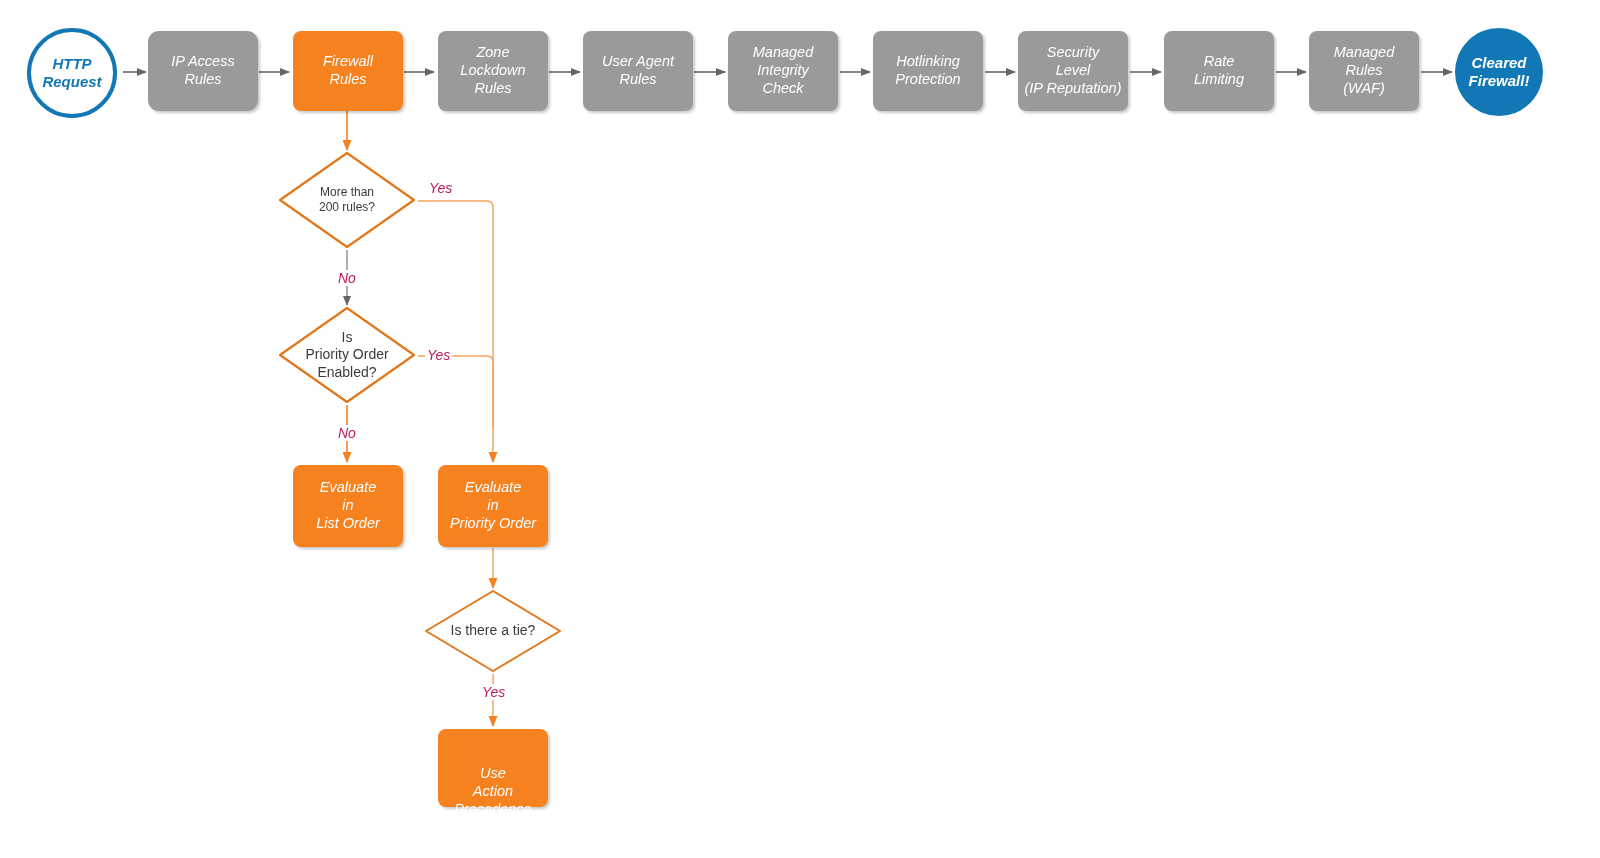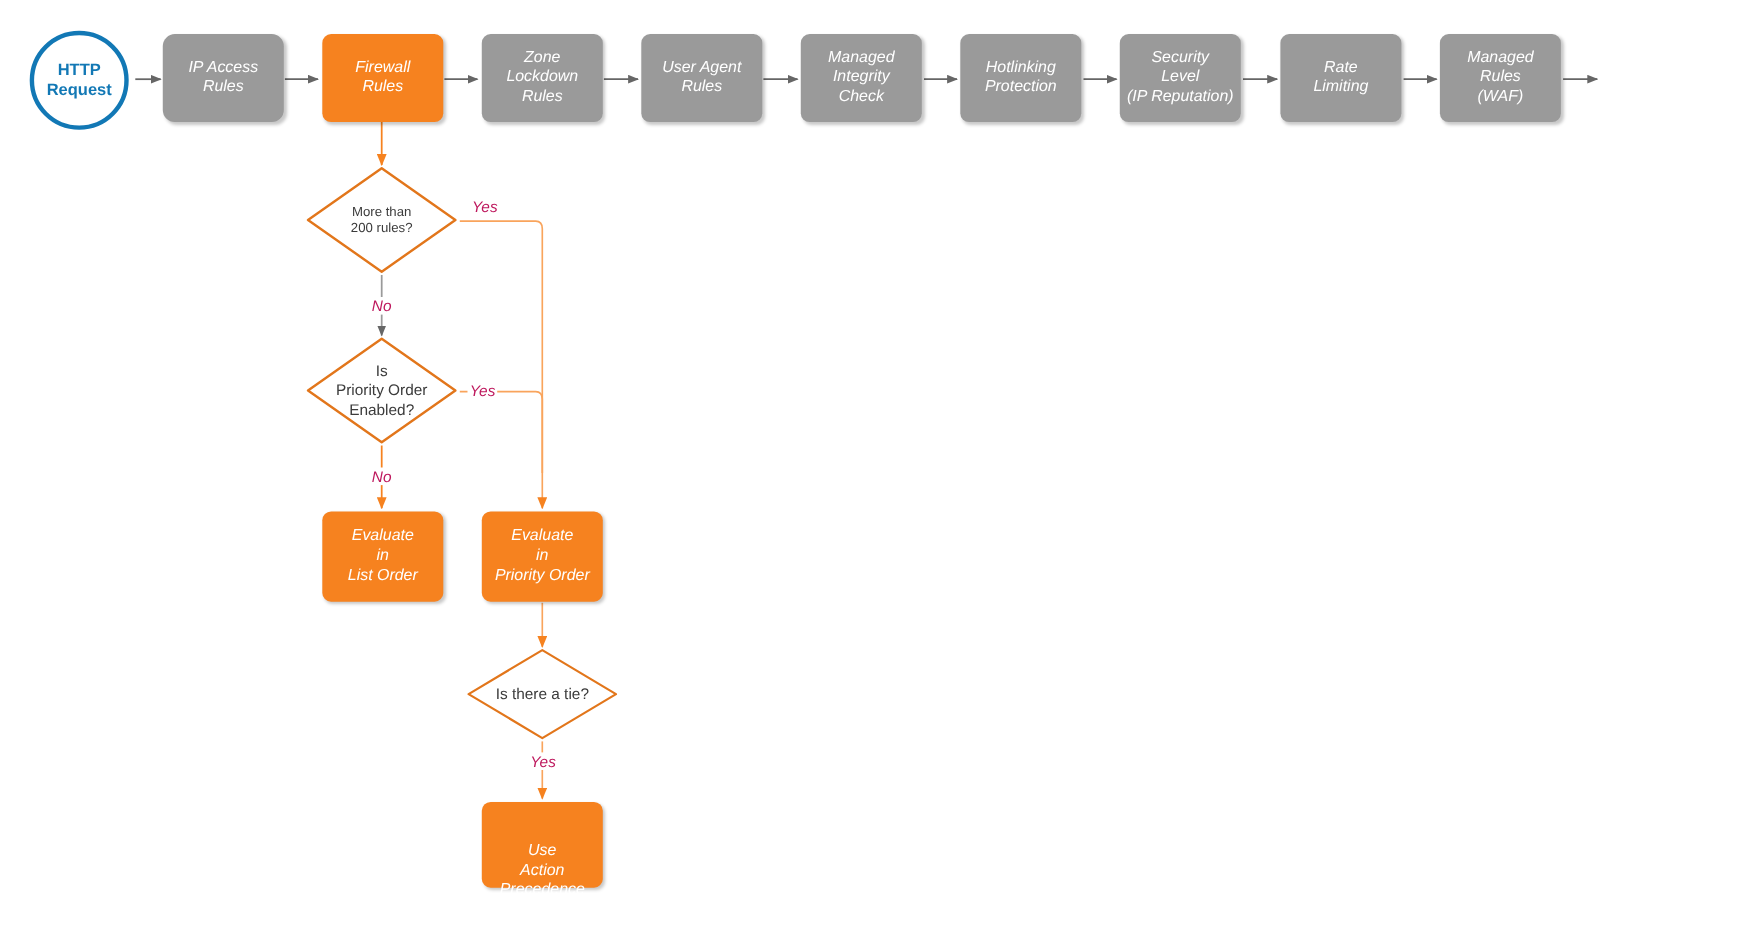--- a/index.html
+++ b/index.html
@@ -9,21 +9,21 @@
   svg.edges{position:absolute;left:0;top:0;width:1600px;height:858px;pointer-events:none;}
 
   .node{position:absolute;box-sizing:border-box;display:flex;align-items:center;
         justify-content:center;text-align:center;}
 
   .proc{border-radius:8px;color:#ffffff;font-style:italic;line-height:1.22;
         box-shadow:2px 2px 3px rgba(0,0,0,.22);}
   .proc.gray{background:#9a9a9a;}
   .proc.orange{background:#f6821f;}
 
-  .circle{border-radius:50%;font-weight:bold;line-height:1.2;}
+  .circle{border-radius:50%;font-style:italic;font-weight:bold;line-height:1.2;}
   .circle.outline{border:4px solid #1278b5;color:#1278b5;background:#ffffff;}
   .circle.filled{background:#1278b5;color:#ffffff;}
 
   .diamond{position:absolute;}
   .diamond .dlabel{position:absolute;left:0;top:0;width:100%;height:100%;
         display:flex;align-items:center;justify-content:center;text-align:center;
         color:#3b3b3b;line-height:1.25;}
 
   .edgelabel{position:absolute;color:#be185d;font-style:italic;
         background:#ffffff;padding:0 2px;white-space:nowrap;}
@@ -131,20 +131,24 @@
     <span style="white-space:pre-line;">Rate
 Limiting</span>
   </div>
 
   <div class="node proc gray" style="left:1309px;top:31px;width:110px;height:80px;font-size:14.5px;">
     <span style="white-space:pre-line;">Managed
 Rules
 (WAF)</span>
   </div>
 
+  <div class="node circle filled" style="left:1455px;top:28px;width:88px;height:88px;font-size:15px;">
+    <span style="white-space:pre-line;">Cleared
+Firewall!</span>
+  </div>
 
   <div class="diamond" style="left:277px;top:150px;width:140px;height:100px;">
     <svg width="140" height="100" viewBox="0 0 140 100">
       <path d="M70,3 L137,50 L70,97 L3,50 Z" fill="#ffffff" stroke="#e2761b" stroke-width="2.2" stroke-linejoin="round"></path>
     </svg>
     <div class="dlabel" style="white-space:pre-line;font-size:12px;">More than
 200 rules?</div>
   </div>
 
   <div class="diamond" style="left:277px;top:305px;width:140px;height:100px;">

